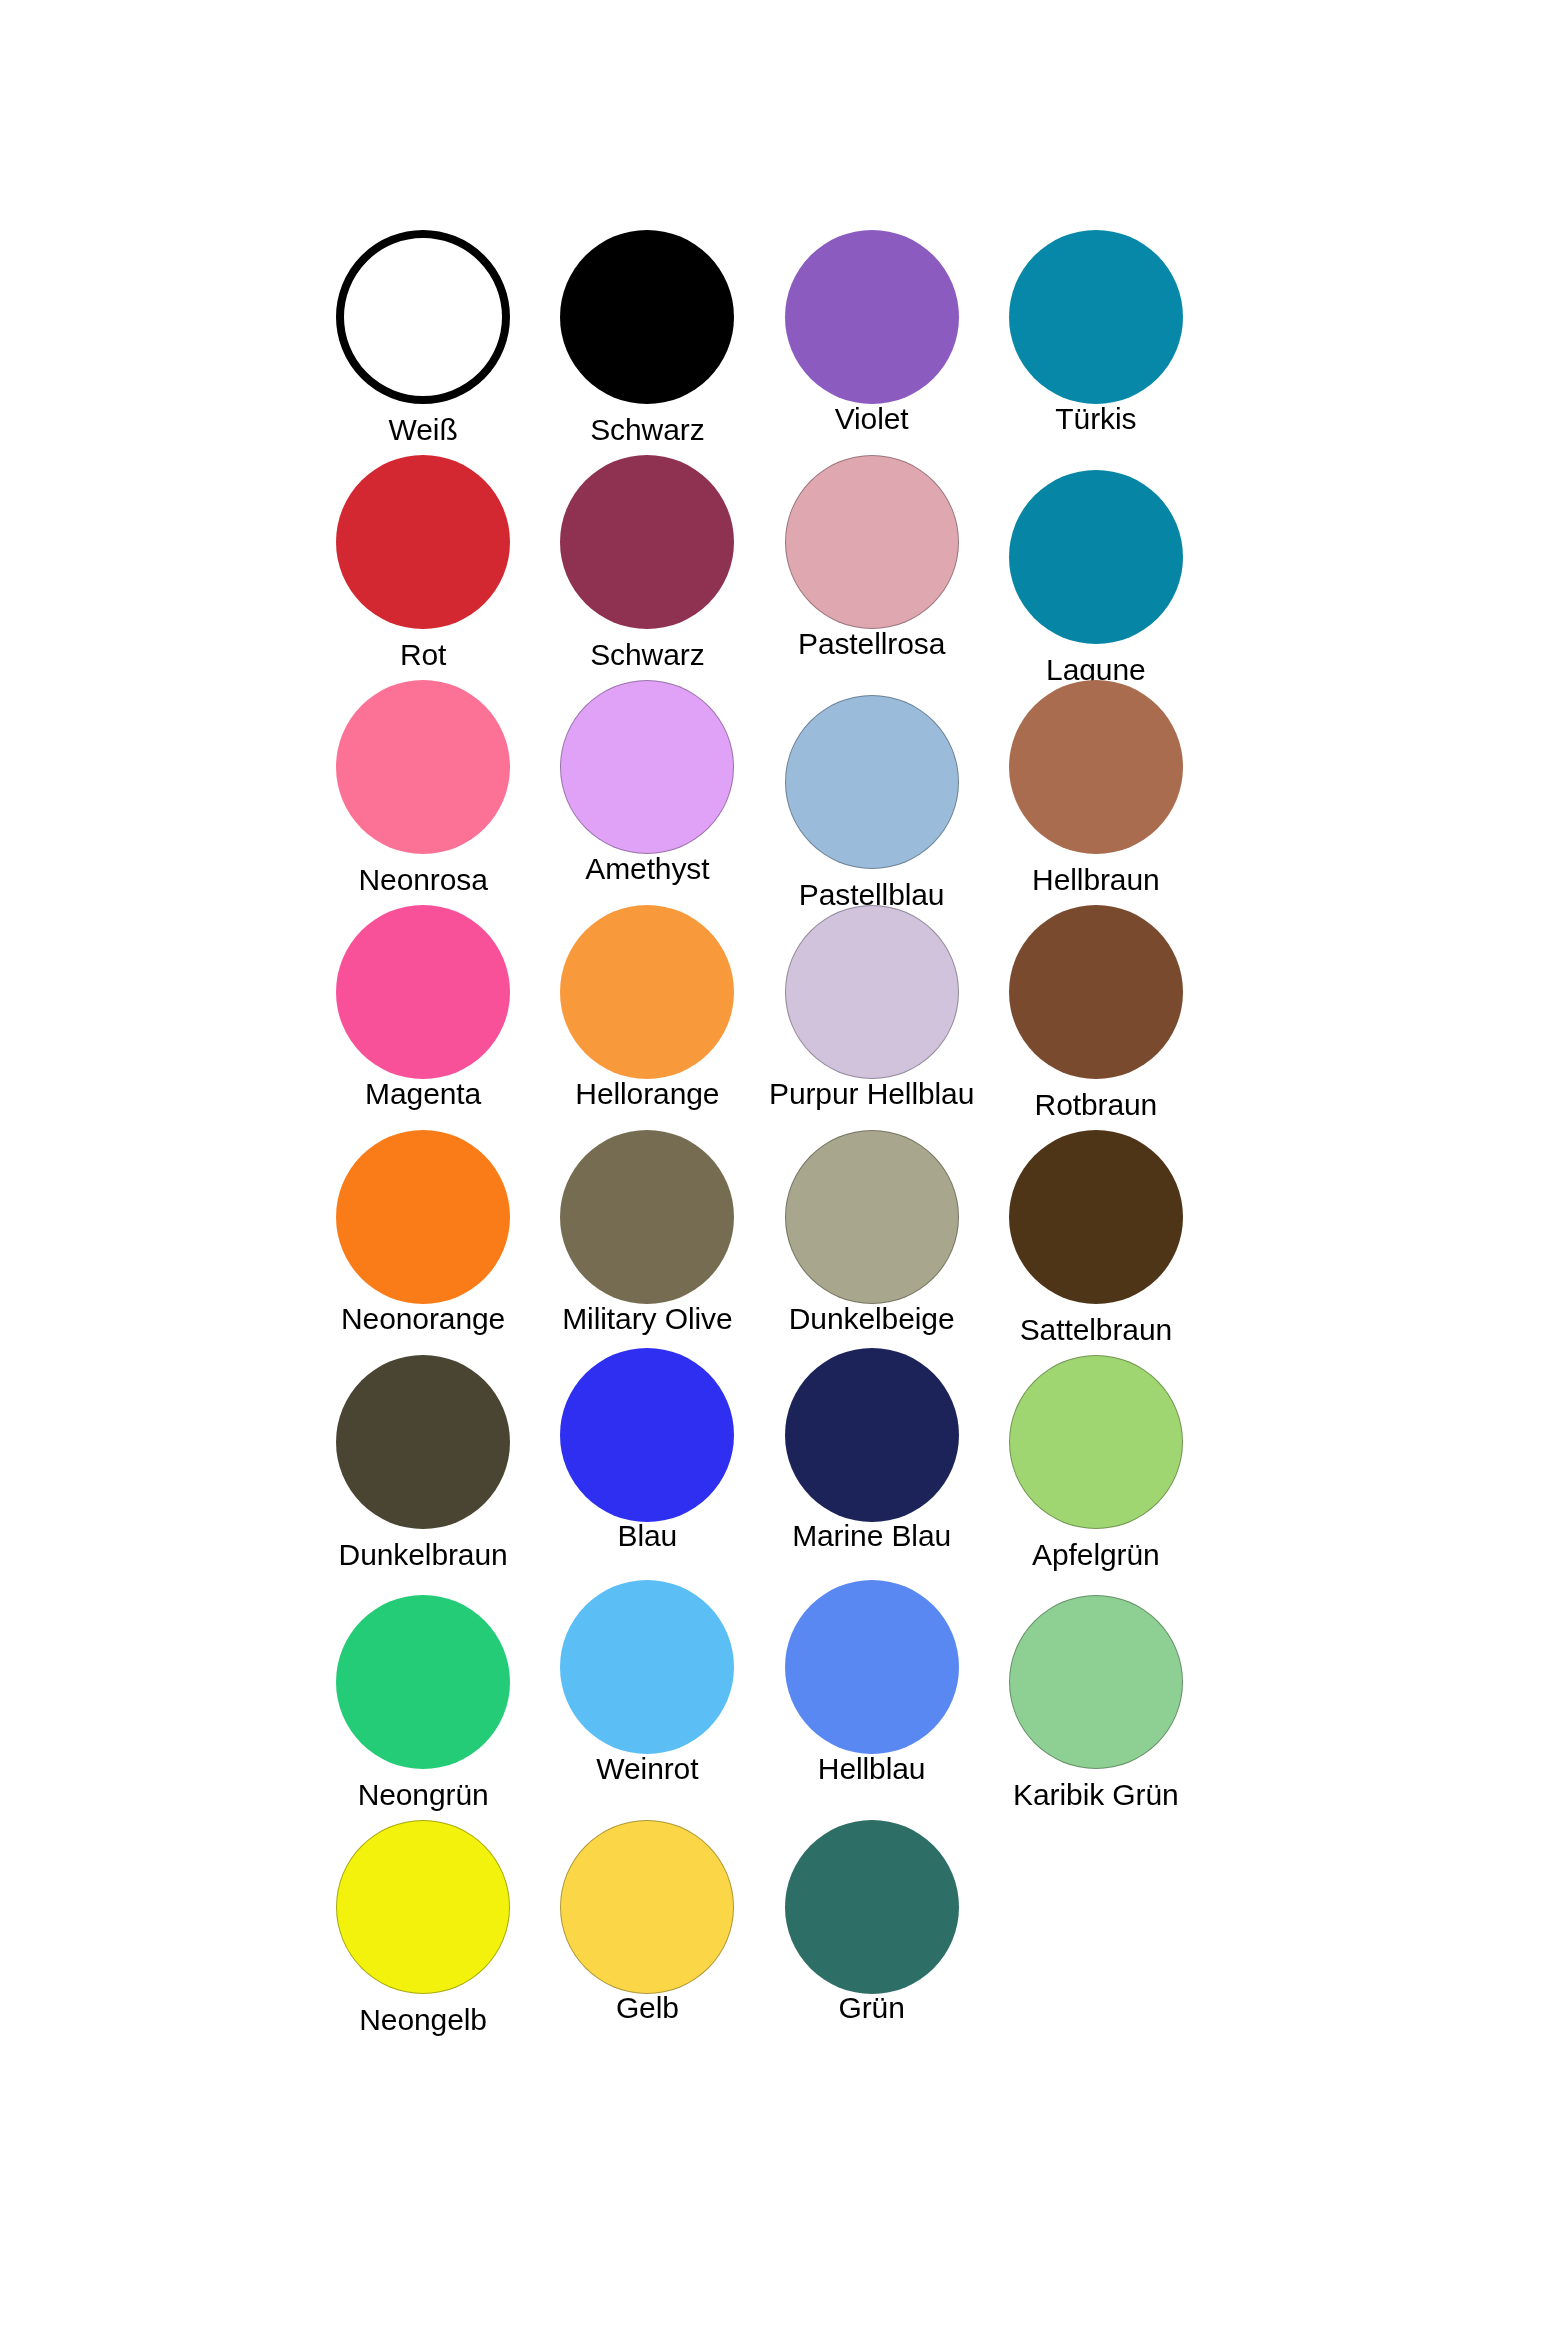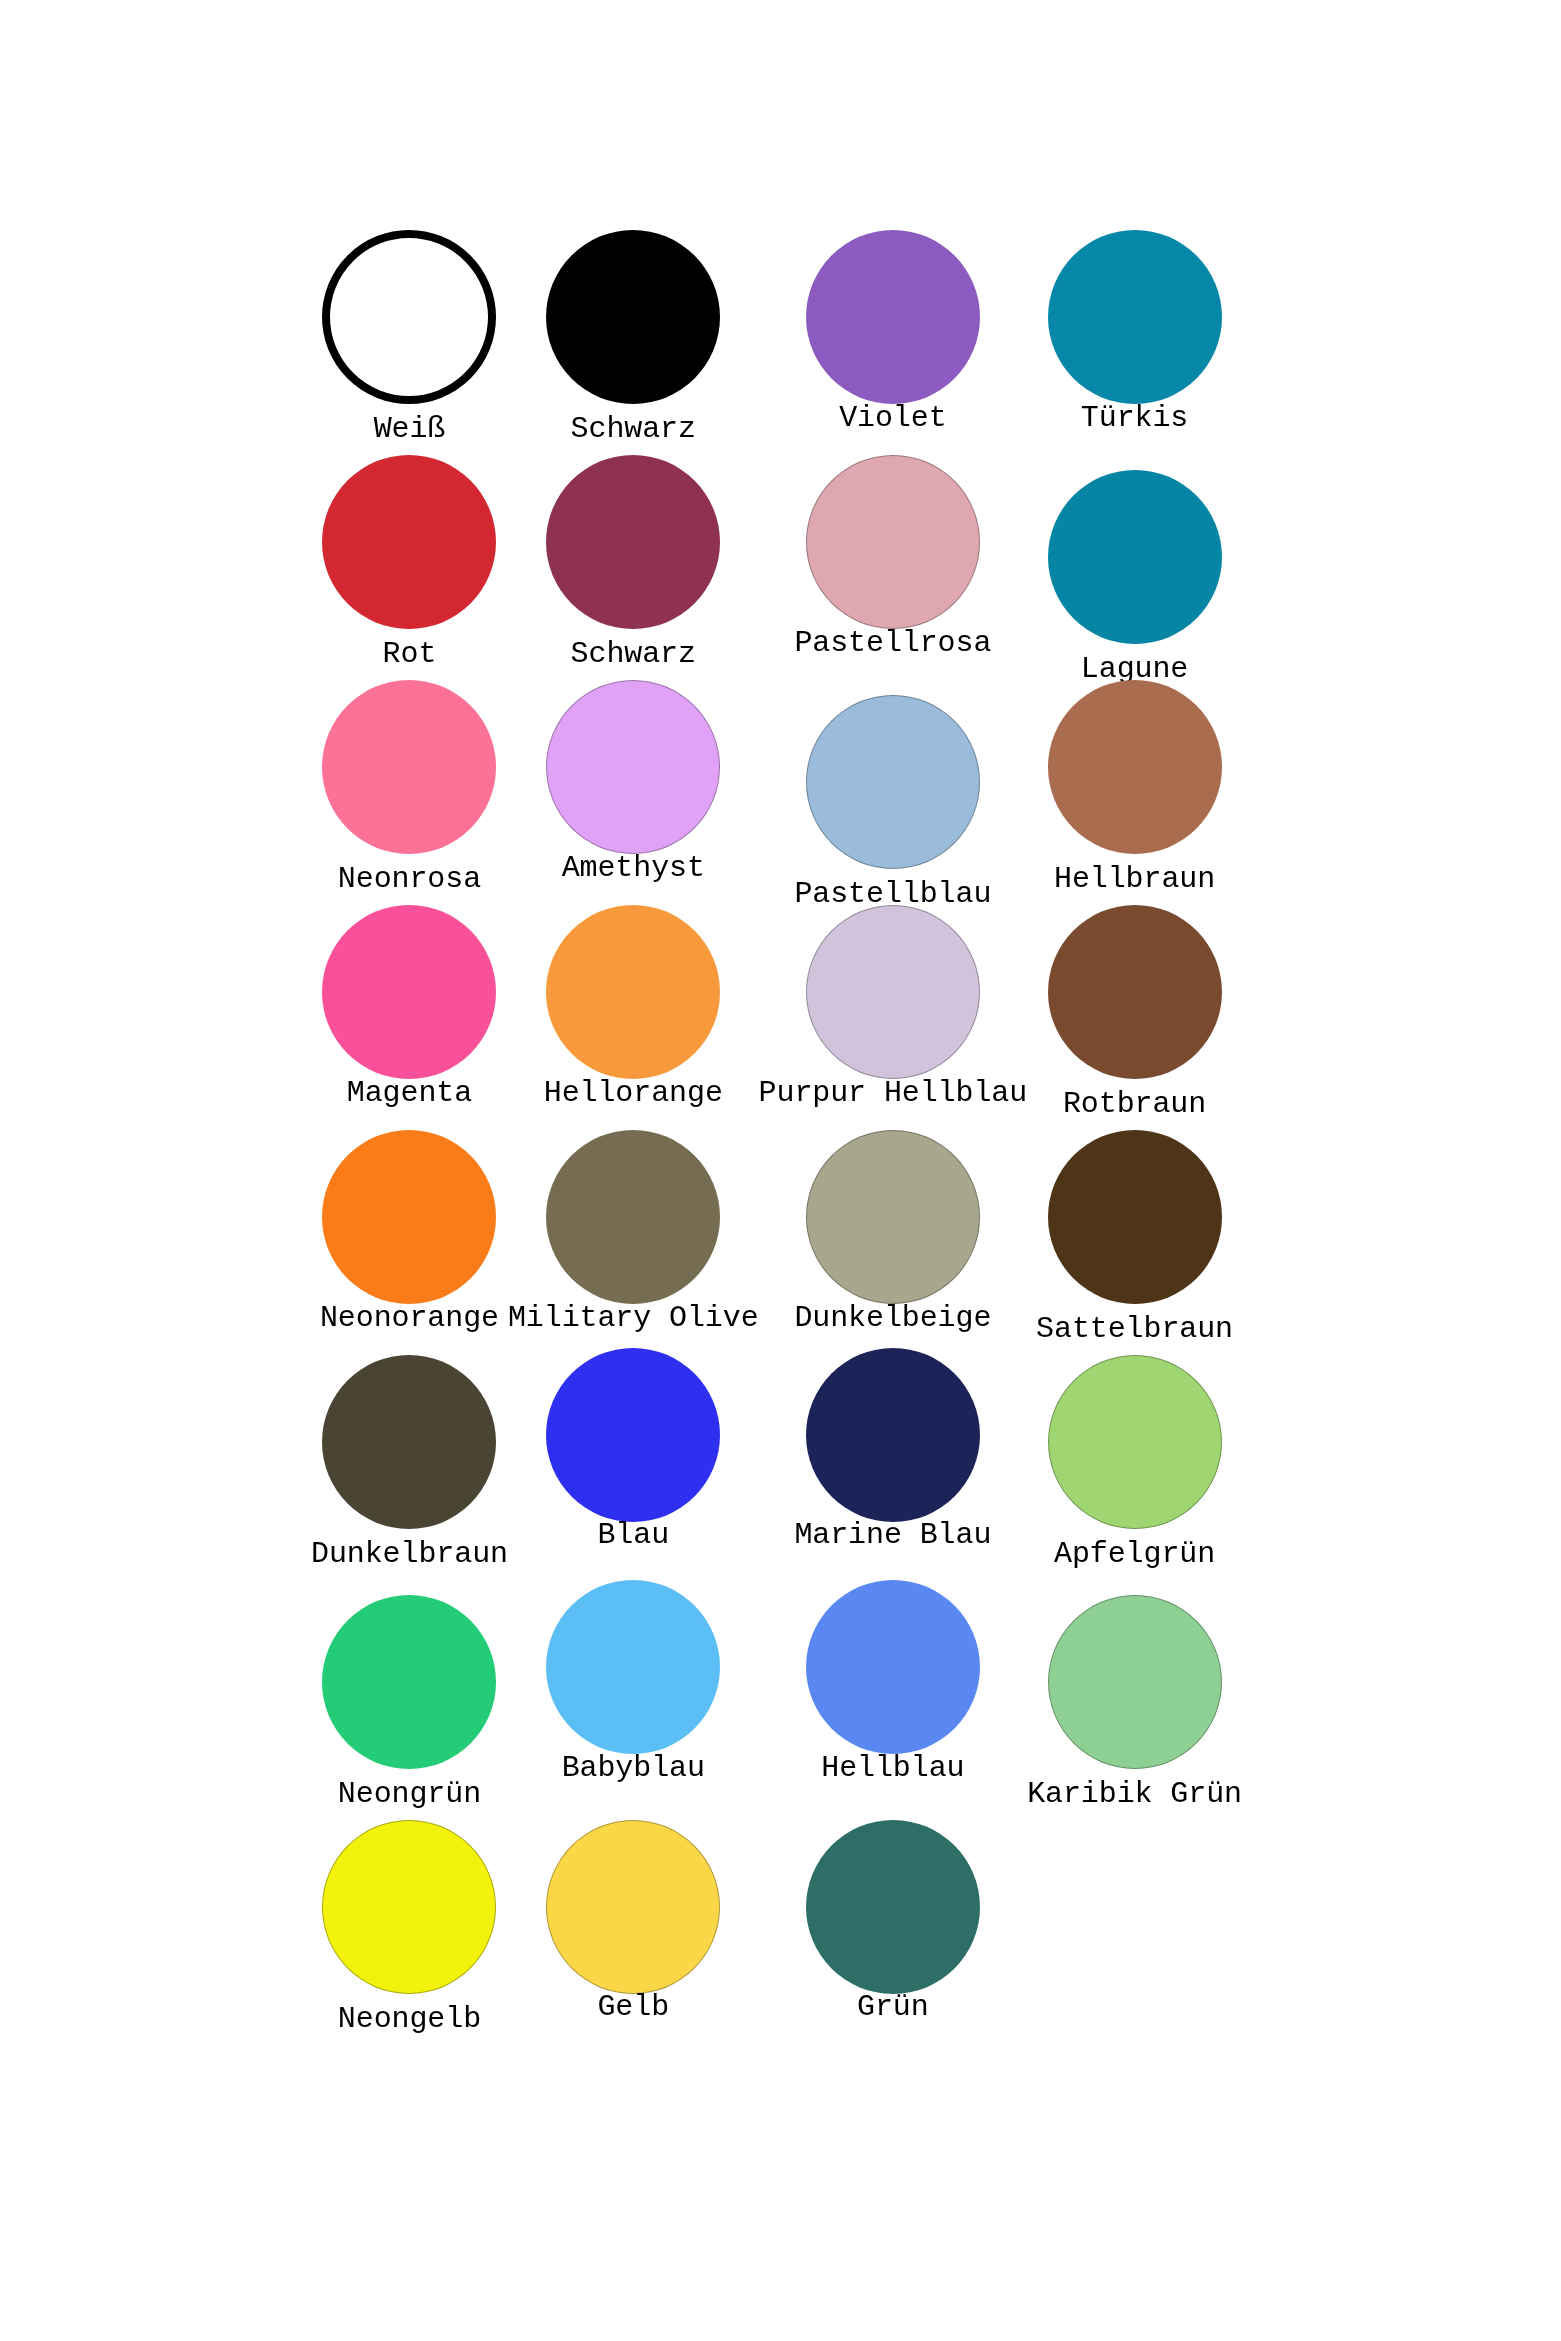--- a/index.html
+++ b/index.html
@@ -49,21 +49,21 @@
   }
   .swatch-dot.hairline {
     border: 0.7px solid rgba(0,0,0,0.30);
   }
   .swatch-label {
     margin-top: 4.3px;
     font-size: 30px;
     line-height: 1.05;
     color: #000000;
     white-space: nowrap;
-    font-family: Liberation Mono, monospace;
+    font-family: Liberation Sans, sans-serif;
     letter-spacing: -0.1px;
     text-align: center;
   }
   .nudge-up-md .swatch-label { margin-top: -1.4px; }
   .nudge-dn-md .swatch-label { margin-top: 10px; }
   .shift-dot-dn .swatch-dot { margin-top: 14.5px; }
   .shift-dot-up .swatch-dot { margin-top: -7.2px; }
 </style>
 </head>
 <body>
@@ -165,21 +165,21 @@
       <div class="swatch-cell nudge-dn-md">
         <div class="swatch-dot hairline" style="background: rgb(159, 214, 114);"></div>
         <div class="swatch-label">Apfelgrün</div>
       </div>
       <div class="swatch-cell nudge-dn-md shift-dot-dn">
         <div class="swatch-dot" style="background: rgb(36, 204, 119);"></div>
         <div class="swatch-label">Neongrün</div>
       </div>
       <div class="swatch-cell nudge-up-md">
         <div class="swatch-dot" style="background: rgb(91, 190, 244);"></div>
-        <div class="swatch-label">Babyblau</div>
+        <div class="swatch-label">Weinrot</div>
       </div>
       <div class="swatch-cell nudge-up-md">
         <div class="swatch-dot" style="background: rgb(90, 136, 242);"></div>
         <div class="swatch-label">Hellblau</div>
       </div>
       <div class="swatch-cell nudge-dn-md shift-dot-dn">
         <div class="swatch-dot hairline" style="background: rgb(142, 207, 147);"></div>
         <div class="swatch-label">Karibik Grün</div>
       </div>
       <div class="swatch-cell nudge-dn-md shift-dot-dn">

